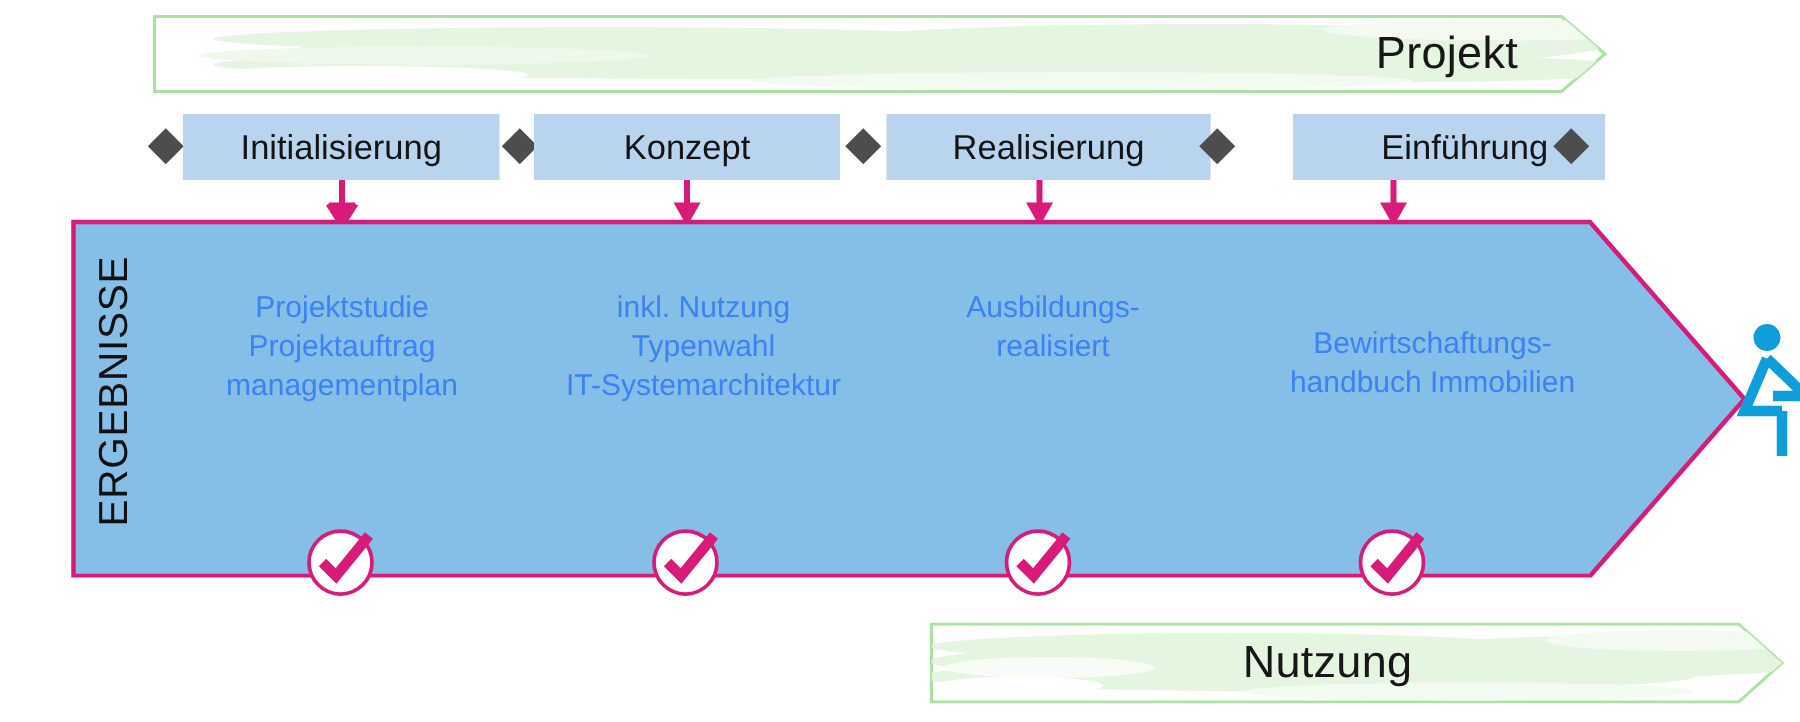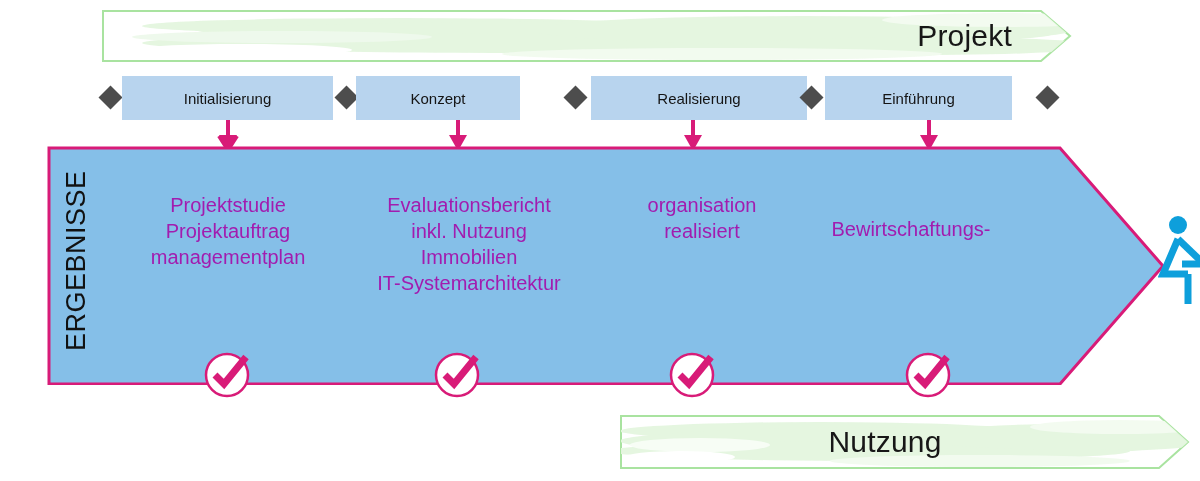--- a/index.html
+++ b/index.html
@@ -47,21 +47,21 @@
   .banner-top .banner-label { justify-content: flex-end; padding-right: 60px; box-sizing: border-box; }
   .banner-bottom .banner-label { justify-content: center; padding-right: 40px; box-sizing: border-box; }
 
   
   .phase-box {
     position: absolute;
     background: #b8d4ee;
     display: flex;
     align-items: center;
     justify-content: center;
-    font-size: 15px;
+    font-size: 23px;
     color: #141414;
     white-space: nowrap;
     top: 76px;
     height: 44px;
   }
   .diamond {
     position: absolute;
     top: 89px;
     width: 17px;
     height: 17px;
@@ -100,21 +100,21 @@
     writing-mode: vertical-rl;
     transform: rotate(180deg);
     white-space: nowrap;
   }
   .res-col {
     position: absolute;
     top: 192px;
     text-align: center;
     font-size: 20px;
     line-height: 1.30;
-    color: #a21caf;
+    color: #3b82f6;
   }
 
   
   .check {
     position: absolute;
     width: 52px;
     height: 52px;
   }
 
   
@@ -154,31 +154,31 @@
     <div class="banner-label">Projekt</div>
   </div>
 
   <div class="diamond" style="left:62px;"></div>
 
   <div class="phase-box" style="left:82px; width:211px;">
     <span>Initialisierung</span>
   </div>
   <div class="diamond" style="left:298px;"></div>
 
-  <div class="phase-box" style="left:316px; width:164px;">
+  <div class="phase-box" style="left:316px; width:204px;">
     <span>Konzept</span>
   </div>
   <div class="diamond" style="left:527px;"></div>
 
   <div class="phase-box" style="left:551px; width:216px;">
     <span>Realisierung</span>
   </div>
   <div class="diamond" style="left:763px;"></div>
 
-  <div class="phase-box" style="left:785px; width:187px;">
+  <div class="phase-box" style="left:822px; width:187px;padding-left:21px;">
     <span>Einführung</span>
   </div>
   <div class="diamond" style="left:999px;"></div>
 
   <div class="down-arrow" style="left:177px;">
     <svg width="22" height="32" viewBox="0 0 22 32">
         <path d="M11 0 L11 22 M11 30 L2 16 M11 30 L20 16" stroke="#d81b78" stroke-width="4" fill="none"></path>
         <polygon points="11,31 2,15 20,15" fill="#d81b78"></polygon>
       </svg>
   </div>
@@ -207,33 +207,33 @@
 
   <div class="res-label">ERGEBNISSE</div>
 
   <div class="res-col" style="left:88px; width:200px;">
     <div>Projektstudie</div>
     <div>Projektauftrag</div>
     <div>managementplan</div>
   </div>
 
   <div class="res-col" style="left:318px; width:222px;">
-    <div>Evaluationsbericht</div>
     <div>inkl. Nutzung</div>
-    <div>Immobilien</div>
+    <div>Typenwahl</div>
     <div>IT-Systemarchitektur</div>
   </div>
 
   <div class="res-col" style="left:572px; width:180px;">
-    <div>organisation</div>
+    <div>Ausbildungs-</div>
     <div>realisiert</div>
   </div>
 
-  <div class="res-col" style="left:748px; width:246px; top:216px;">
+  <div class="res-col" style="left:792px; width:246px; top:216px;">
     <div>Bewirtschaftungs-</div>
+    <div>handbuch Immobilien</div>
   </div>
 
   <div class="check" style="left:163px; top:347px;">
     <svg width="52" height="52" viewBox="0 0 52 52">
       <circle cx="24" cy="28" r="21" fill="#ffffff" stroke="#d81b78" stroke-width="2.5"></circle>
       <path d="M12 28 L21 37 L43 10" stroke="#d81b78" stroke-width="7" fill="none" stroke-linecap="butt" stroke-linejoin="miter"></path>
     </svg>
   </div>
   <div class="check" style="left:393px; top:347px;">
     <svg width="52" height="52" viewBox="0 0 52 52">

